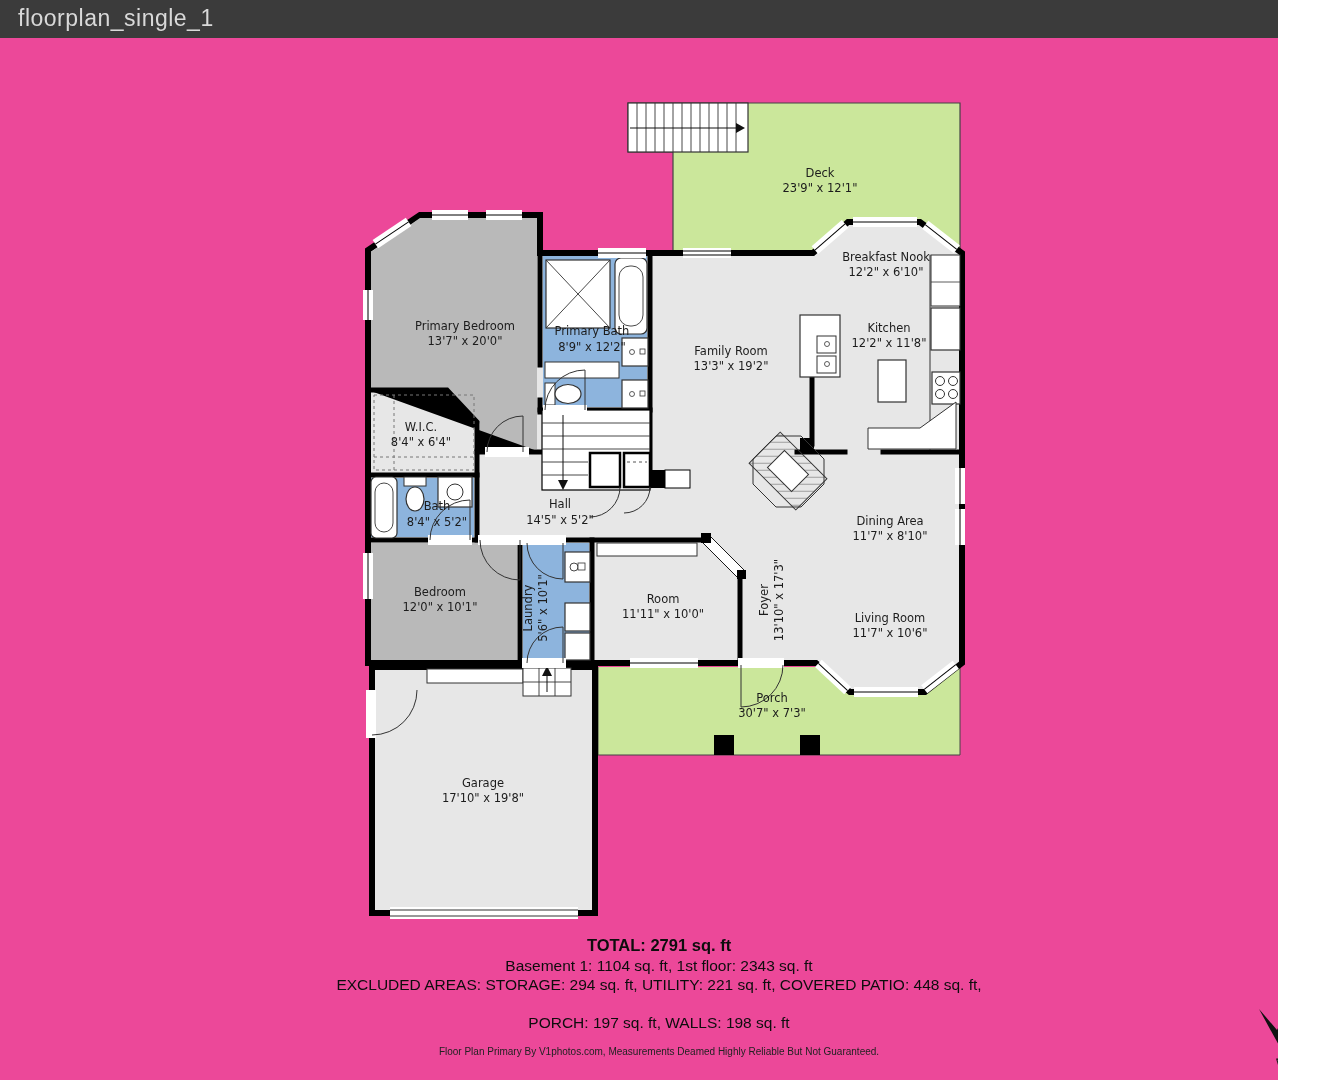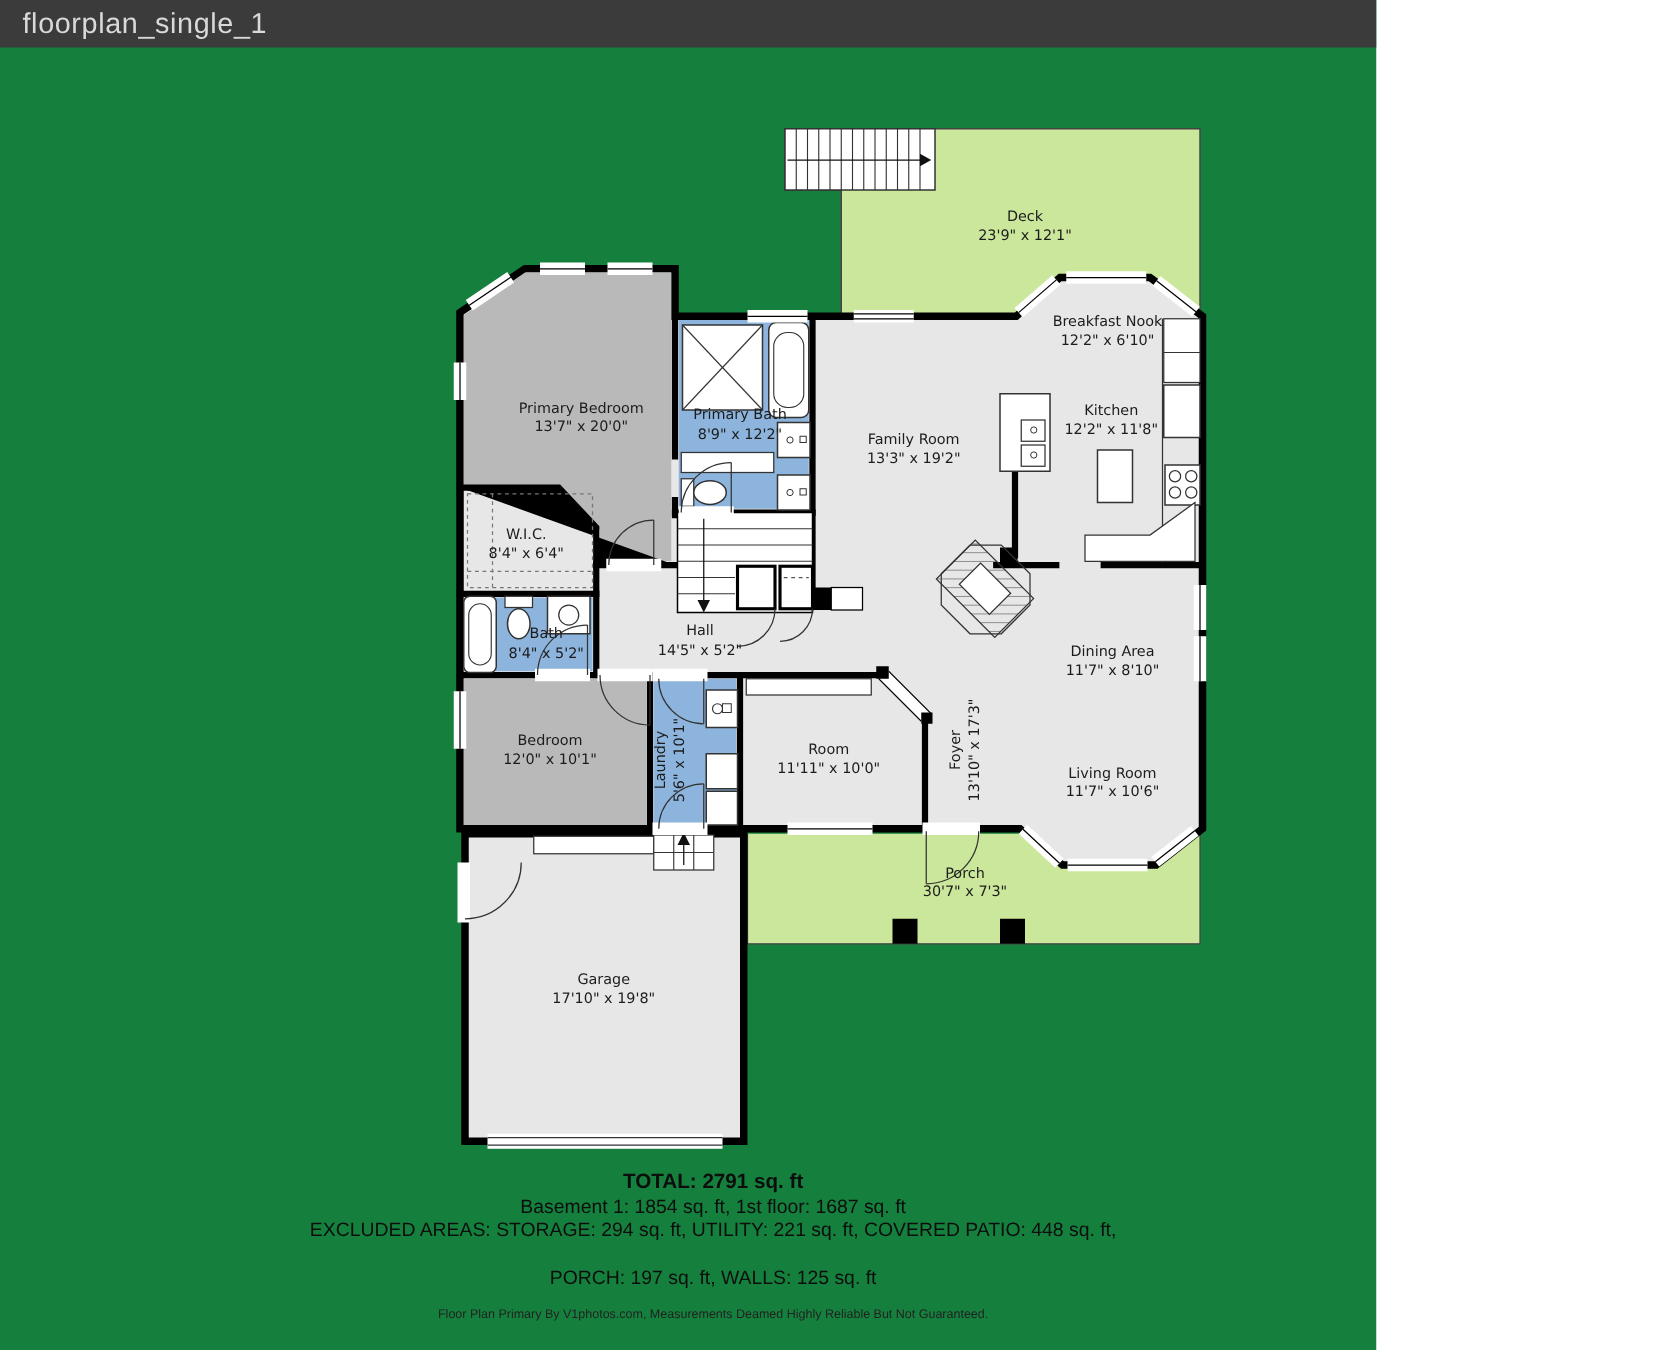--- a/index.html
+++ b/index.html
@@ -1,16 +1,16 @@
 <!DOCTYPE html>
 <html><head>
 <meta charset="utf-8">
 <style>
   html,body{margin:0;padding:0;background:#ffffff;}
-  .page{position:relative;width:1101px;height:1080px;background:#15803d;overflow:hidden;
+  .page{position:relative;width:1278px;height:1080px;background:#ec4899;overflow:hidden;
         font-family:"DejaVu Sans",sans-serif;}
   .titlebar{position:absolute;left:0;top:0;width:1335px;height:38px;background:#3b3b3b;z-index:5;}
   .titlebar .title{display:block;padding-left:18px;line-height:37px;font-size:23px;font-weight:300;
         color:#d9d9d9;font-family:"Liberation Sans",sans-serif;letter-spacing:.5px;}
   .plan-svg{position:absolute;left:0;top:0;z-index:1;}
   .summary{position:absolute;left:0;right:0;text-align:center;color:#0d0d0d;z-index:4;
         font-family:"Liberation Sans",sans-serif;margin-left:40px;}
   .sum-total{top:936px;font-size:16.5px;font-weight:700;}
   .sum-l1{top:957px;font-size:15.5px;}
   .sum-l2{top:976px;font-size:15.5px;}
@@ -371,18 +371,18 @@
       <text x="483" y="802">17'10" x 19'8"</text>
     </g>
 
     <g>
       <polygon points="1259,1009 1277,1030 1290,1004 1281,1049" fill="#111"></polygon>
       <text x="1280" y="1066" text-anchor="middle" font-size="13.5" transform="rotate(-18 1280 1061)">N</text>
     </g>
   </svg>
 
   <div class="summary sum-total">TOTAL: 2791 sq. ft</div>
-  <div class="summary sum-l1">Basement 1: 1854 sq. ft, 1st floor: 1687 sq. ft</div>
+  <div class="summary sum-l1">Basement 1: 1104 sq. ft, 1st floor: 2343 sq. ft</div>
   <div class="summary sum-l2">EXCLUDED AREAS: STORAGE: 294 sq. ft, UTILITY: 221 sq. ft, COVERED PATIO: 448 sq. ft,</div>
-  <div class="summary sum-l4">PORCH: 197 sq. ft, WALLS: 125 sq. ft</div>
+  <div class="summary sum-l4">PORCH: 197 sq. ft, WALLS: 198 sq. ft</div>
   <div class="summary credit">Floor Plan Primary By V1photos.com, Measurements Deamed Highly Reliable But Not Guaranteed.</div>
 
 </div>
 
 </body></html>

